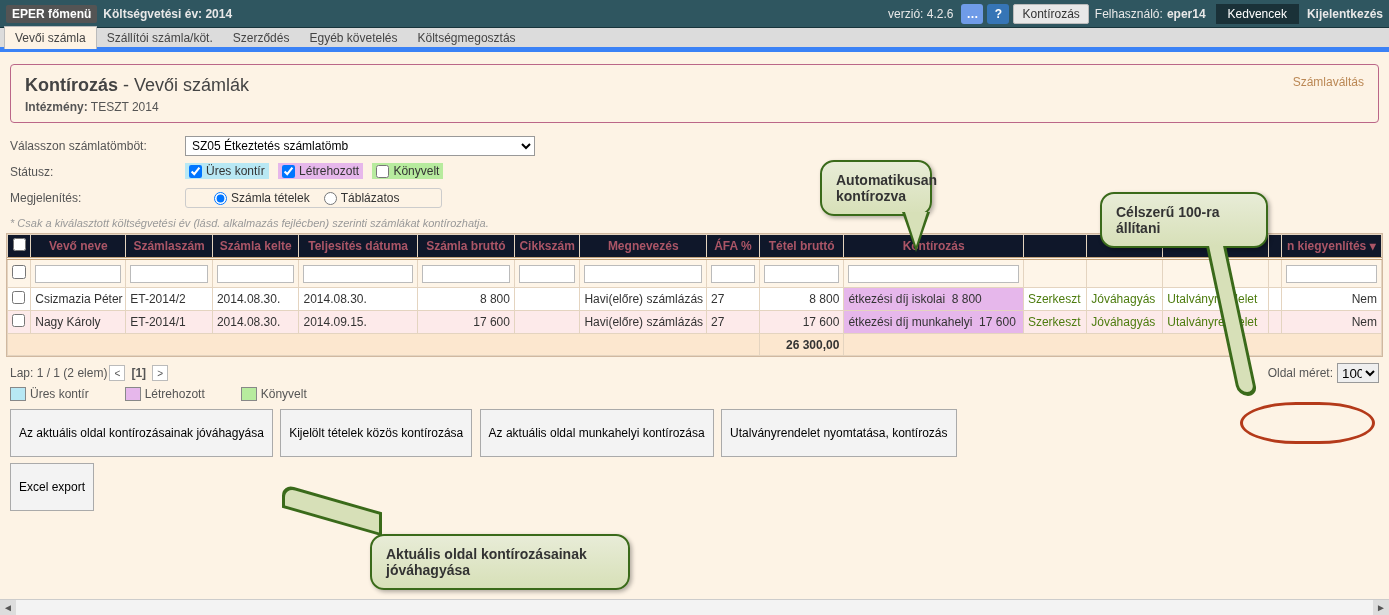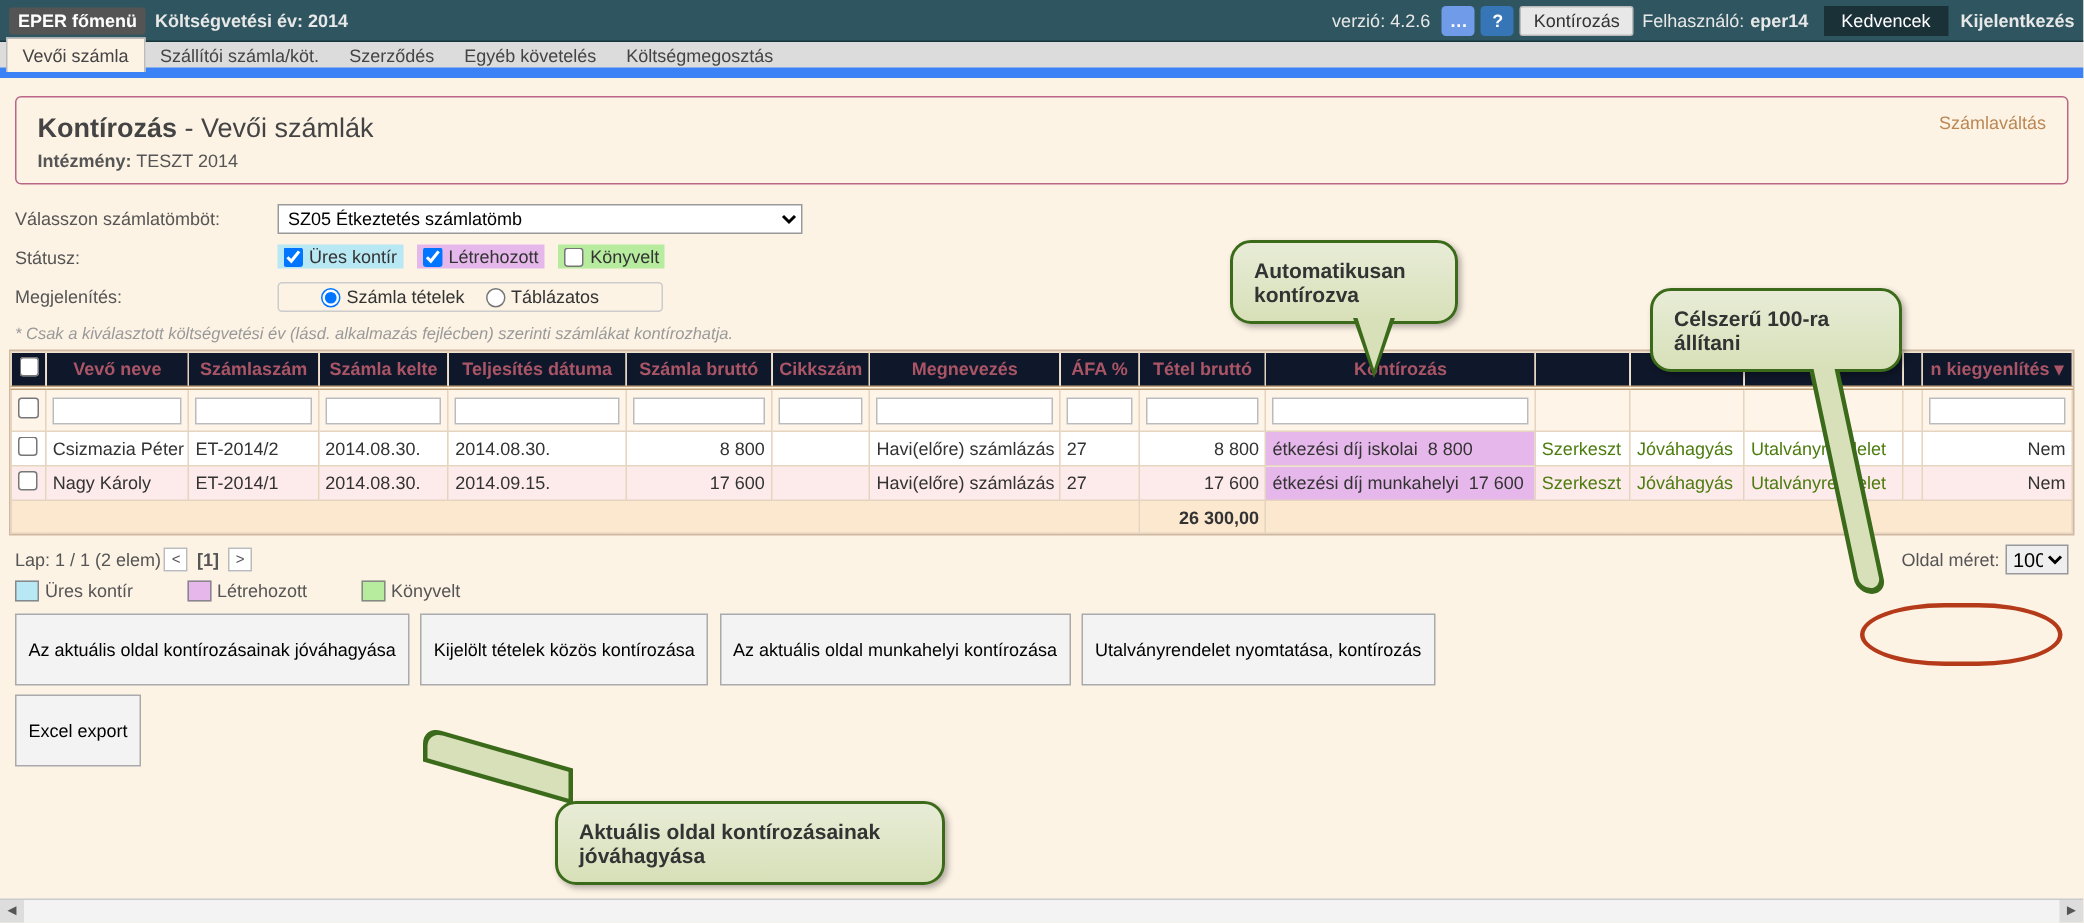--- a/index.html
+++ b/index.html
@@ -13,21 +13,21 @@
   .topbar .icon-btn { width: 22px; height: 20px; display: inline-flex; align-items: center; justify-content: center; border-radius: 3px; margin-right: 4px; font-weight: bold; cursor: pointer; }
   .chat-icon { background: #6f9be8; color: #fff; }
   .help-icon { background: #3675b6; color: #fff; }
   .topbar .support-btn { background: #e8e8e8; color: #333; border: 1px solid #bbb; padding: 2px 8px; border-radius: 2px; margin-right: 6px; cursor: pointer; }
   .topbar .user-lbl { margin-right: 4px; }
   .topbar .user-val { font-weight: bold; margin-right: 10px; }
   .topbar .fav-btn { background: #1a3138; color: #fff; padding: 3px 12px; margin-right: 8px; cursor: pointer; }
   .topbar .logout-btn { font-weight: bold; cursor: pointer; }
 
   
-  .tabbar { background: #dcdcdc; height: 24px; display: flex; align-items: center; padding-left: 4px; border-bottom: 7px solid #3b82f6; }
+  .tabbar { background: #dcdcdc; height: 24px; display: flex; align-items: center; padding-left: 4px; border-bottom: 5px solid #3b82f6; }
   .tabbar .tab { padding: 4px 10px; color: #444; cursor: pointer; }
   .tabbar .tab.active { background: #fdf3e5; border-top: 1px solid #bbb; border-left: 1px solid #bbb; border-right: 1px solid #bbb; }
 
   
   .panel { margin: 12px 10px 10px 10px; border: 1px solid #b68; border-radius: 4px; padding: 10px 14px 8px 14px; display: flex; justify-content: space-between; align-items: flex-start; }
   .panel .title { font-size: 18px; color: #444; }
   .panel .title .bold { font-weight: bold; }
   .panel .inst { color: #555; font-size: 12px; margin-top: 4px; }
   .panel .switch { color: #b85; cursor: pointer; font-size: 12px; }
 
@@ -71,21 +71,21 @@
   .legend { margin: 2px 10px 8px 10px; display: flex; align-items: center; font-size: 12px; color: #555; }
   .legend .sw { width: 16px; height: 14px; display: inline-block; margin-right: 4px; border: 1px solid #888; }
   .legend span { margin-right: 18px; display: inline-flex; align-items: center; }
 
   .btnrow { margin: 0 10px 6px 10px; }
   .btnrow button { background: #f3f3f3; border: 1px solid #aaa; padding: 16px 8px; font-size: 12px; margin-right: 4px; cursor: pointer; }
 
   
   .callout { position: absolute; background: linear-gradient(#e8ecd7, #d7e0b8); border: 2px solid #3a6a1a; border-radius: 14px; padding: 10px 14px; font-size: 14px; font-weight: bold; color: #333; box-shadow: 2px 2px 4px rgba(0,0,0,0.3); }
   .callout .tail { position: absolute; width: 0; height: 0; }
-  #callout1 { top: 160px; left: 820px; width: 152px; }
+  #callout1 { top: 160px; left: 820px; width: 112px; }
   #callout1 .tail { bottom: -38px; left: 80px; border-left: 14px solid transparent; border-right: 14px solid transparent; border-top: 40px solid #3a6a1a; }
   #callout1 .tail::after { content: ""; position: absolute; top: -40px; left: -11px; border-left: 11px solid transparent; border-right: 11px solid transparent; border-top: 34px solid #d7e0b8; }
   #callout2 { top: 192px; left: 1100px; width: 168px; }
   #callout2 .tail { bottom: -150px; left: 120px; width: 20px; height: 150px; background: #3a6a1a; transform: skewX(12deg); border-radius: 0 0 10px 10px; }
   #callout2 .tail::after { content: ""; position: absolute; left: 3px; top: 0; width: 14px; height: 146px; background: #d7e0b8; transform: skewX(0deg); border-radius: 0 0 8px 8px; }
   #callout3 { top: 534px; left: 370px; width: 260px; }
   #callout3 .tail { top: -38px; left: -90px; width: 100px; height: 24px; background: #3a6a1a; transform: skewY(16deg); border-radius: 12px 0 0 0; }
   #callout3 .tail::after { content: ""; position: absolute; left: 3px; top: 3px; width: 94px; height: 18px; background: #d7e0b8; border-radius: 10px 0 0 0; }
 
   .oval { position: absolute; border: 3px solid #b43a1a; border-radius: 50%/60%; top: 402px; left: 1240px; width: 135px; height: 42px; pointer-events: none; }

